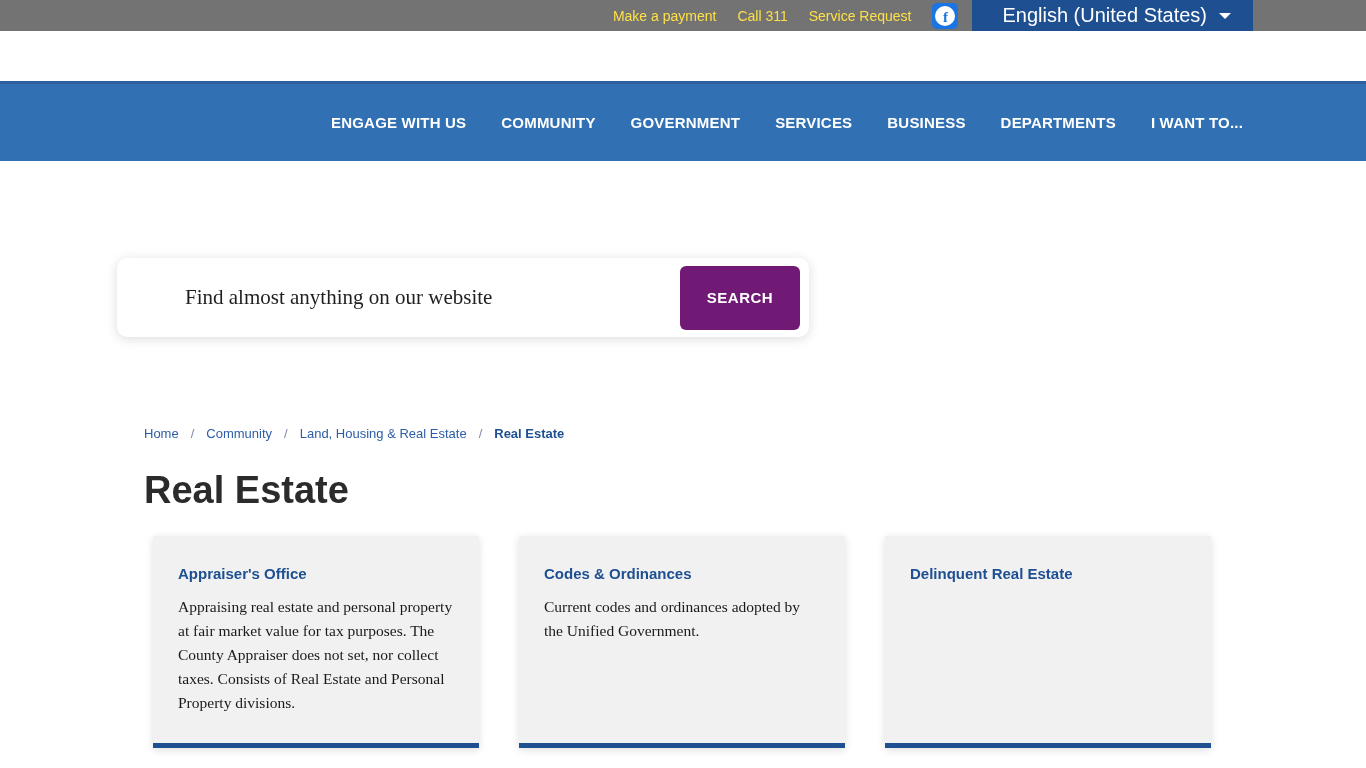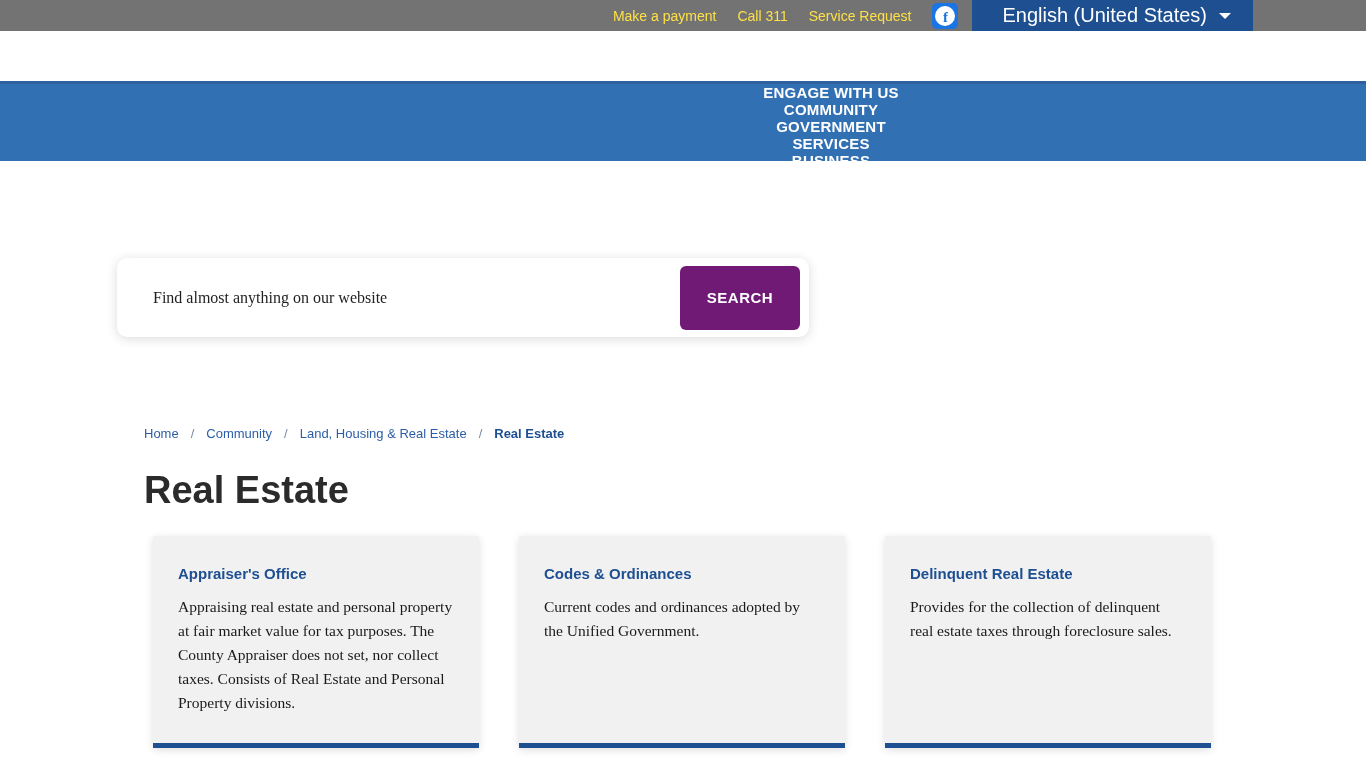--- a/index.html
+++ b/index.html
@@ -39,38 +39,38 @@
     border-left: 6px solid transparent; border-right: 6px solid transparent;
     border-top: 6px solid #ffffff;
   }
 
   
   .logo-band { height: 50px; background: #ffffff; }
 
   
   .navbar {
     height: 80px; background: #3270b4; border-top: 3px solid #2e5f9e;
-    display: flex; align-items: center; padding-left: 331px; flex-direction: column;
+    display: flex; align-items: center; padding-left: 331px;
   }
   .nav-item {
     color: #ffffff; font-size: 15px; font-weight: bold; letter-spacing: 0.2px;
     margin-right: 35px; cursor: pointer; white-space: nowrap;
   }
 
   
   .search-card {
     width: 692px; height: 79px; margin: 97px 0 0 117px;
     background: #ffffff; border-radius: 10px;
     box-shadow: 0 2px 12px rgba(0,0,0,0.14);
     display: flex; align-items: center;
   }
   .search-input {
     flex: 1; height: 100%; border: none; outline: none; background: transparent;
-    font-family: "Liberation Serif", serif; font-size: 16px; color: #701a75;
-    padding-left: 36px;
+    font-family: "Liberation Serif", serif; font-size: 21px; color: #701a75;
+    padding-left: 68px;
   }
   .search-input::placeholder { color: #1f1f1f; opacity: 1; }
   .search-btn {
     width: 120px; height: 64px; margin-right: 9px; border: none; border-radius: 6px;
     background: #701a75; color: #ffffff; font-family: "Liberation Sans", sans-serif;
     font-size: 15px; font-weight: bold; letter-spacing: 0.5px; cursor: pointer;
     flex-shrink: 0;
   }
 
   
@@ -157,17 +157,16 @@
     <div class="card">
       <div class="card-title">Appraiser's Office</div>
       <div class="card-desc">Appraising real estate and personal property at fair market value for tax purposes. The County Appraiser does not set, nor collect taxes. Consists of Real Estate and Personal Property divisions.</div>
     </div>
     <div class="card">
       <div class="card-title">Codes &amp; Ordinances</div>
       <div class="card-desc">Current codes and ordinances adopted by the Unified Government.</div>
     </div>
     <div class="card">
       <div class="card-title">Delinquent Real Estate</div>
-      <div class="card-desc">Provides for the collection of delinquent real estate taxes through foreclosure sales.</div>
     </div>
   </div>
 
 </main>
 
 </body></html>

